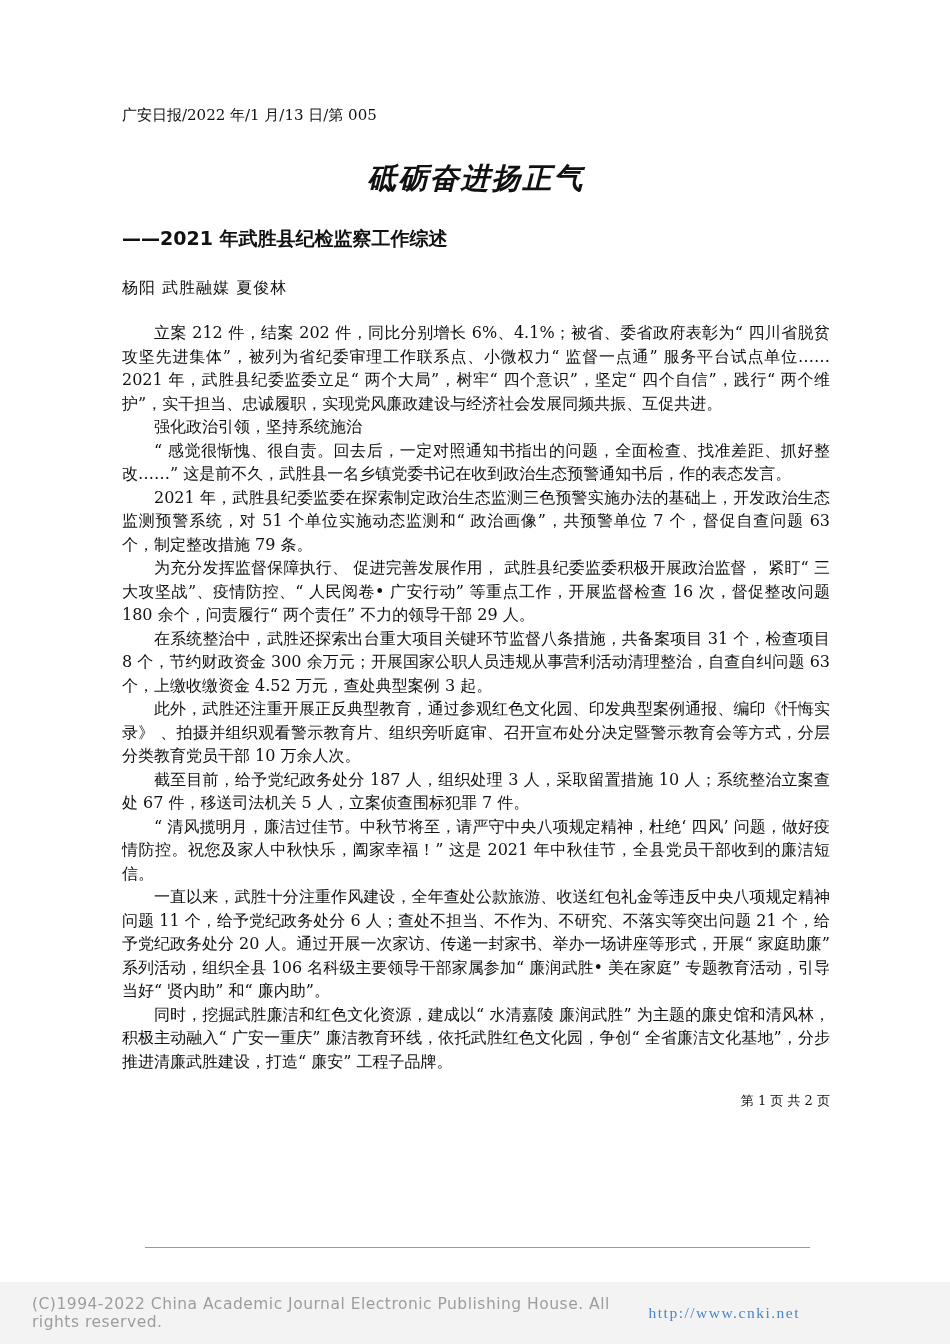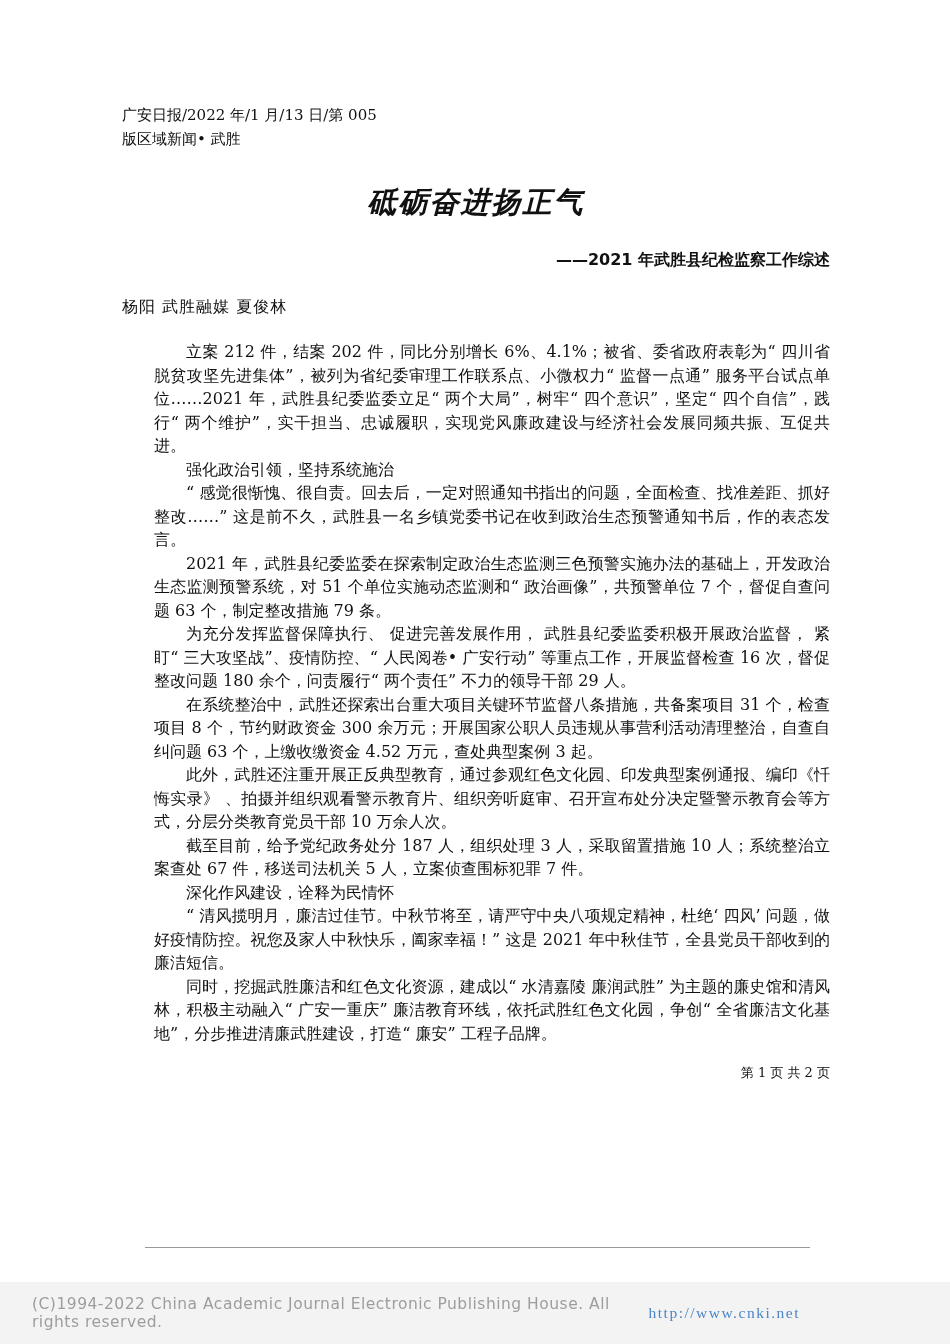--- a/index.html
+++ b/index.html
@@ -25,38 +25,37 @@
   .title {
     text-align: center;
     font-size: 29px;
     font-weight: bold;
     margin-top: 32px;
     letter-spacing: 2px;
     font-family: "DejaVu Sans", "Liberation Sans", sans-serif;
     font-style: italic;
   }
   .subtitle {
-    text-align: right;
-    font-size: 16px;
+    text-align: left;
+    font-size: 19px;
     font-weight: bold;
     margin-top: 27px;
     font-family: "DejaVu Sans", "Liberation Sans", sans-serif;
   }
   .authors {
     text-align: left;
     font-size: 16px;
     margin-top: 26px;
     letter-spacing: 1px;
   }
   .body {
     margin-top: 22px;
     font-size: 16px;
     line-height: 23.5px;
     text-align: justify;
-    margin-left: 32px;
   }
   .body p {
     text-indent: 2em;
   }
   .page-number {
     text-align: right;
     font-size: 13px;
     margin-top: 19px;
   }
   .divider {
@@ -93,38 +92,37 @@
     cursor: pointer;
     font-family: Liberation Serif, serif;
   }
 </style>
 </head>
 <body>
 
 <div class="doc">
   <div class="source">
     <div>广安日报/2022 年/1 月/13 日/第 005</div>
-    <div>版区域新闻•  武胜</div>
   </div>
 
   <h1 class="title">砥砺奋进扬正气</h1>
   <h2 class="subtitle">——2021 年武胜县纪检监察工作综述</h2>
   <div class="authors">杨阳  武胜融媒  夏俊林</div>
 
   <div class="body">
     <p>立案 212 件，结案 202 件，同比分别增长 6%、4.1%；被省、委省政府表彰为“ 四川省脱贫攻坚先进集体”，被列为省纪委审理工作联系点、小微权力“ 监督一点通” 服务平台试点单位……2021 年，武胜县纪委监委立足“ 两个大局”，树牢“ 四个意识”，坚定“ 四个自信”，践行“ 两个维护”，实干担当、忠诚履职，实现党风廉政建设与经济社会发展同频共振、互促共进。</p>
     <p>强化政治引领，坚持系统施治</p>
     <p>“ 感觉很惭愧、很自责。回去后，一定对照通知书指出的问题，全面检查、找准差距、抓好整改……” 这是前不久，武胜县一名乡镇党委书记在收到政治生态预警通知书后，作的表态发言。</p>
     <p>2021 年，武胜县纪委监委在探索制定政治生态监测三色预警实施办法的基础上，开发政治生态监测预警系统，对 51 个单位实施动态监测和“ 政治画像”，共预警单位 7 个，督促自查问题 63 个，制定整改措施 79 条。</p>
     <p>为充分发挥监督保障执行、 促进完善发展作用， 武胜县纪委监委积极开展政治监督， 紧盯“ 三大攻坚战”、疫情防控、“ 人民阅卷• 广安行动” 等重点工作，开展监督检查 16 次，督促整改问题 180 余个，问责履行“ 两个责任” 不力的领导干部 29 人。</p>
     <p>在系统整治中，武胜还探索出台重大项目关键环节监督八条措施，共备案项目 31 个，检查项目 8 个，节约财政资金 300 余万元；开展国家公职人员违规从事营利活动清理整治，自查自纠问题 63 个，上缴收缴资金 4.52 万元，查处典型案例 3 起。</p>
     <p>此外，武胜还注重开展正反典型教育，通过参观红色文化园、印发典型案例通报、编印《忏悔实录》 、拍摄并组织观看警示教育片、组织旁听庭审、召开宣布处分决定暨警示教育会等方式，分层分类教育党员干部 10 万余人次。</p>
     <p>截至目前，给予党纪政务处分 187 人，组织处理 3 人，采取留置措施 10 人；系统整治立案查处 67 件，移送司法机关 5 人，立案侦查围标犯罪 7 件。</p>
-    <p>深化作风建设，诠释为民情怀</p>
     <p>“ 清风揽明月，廉洁过佳节。中秋节将至，请严守中央八项规定精神，杜绝‘ 四风’ 问题，做好疫情防控。祝您及家人中秋快乐，阖家幸福！” 这是 2021 年中秋佳节，全县党员干部收到的廉洁短信。</p>
+    <p>一直以来，武胜十分注重作风建设，全年查处公款旅游、收送红包礼金等违反中央八项规定精神问题 11 个，给予党纪政务处分 6 人；查处不担当、不作为、不研究、不落实等突出问题 21 个，给予党纪政务处分 20 人。通过开展一次家访、传递一封家书、举办一场讲座等形式，开展“ 家庭助廉” 系列活动，组织全县 106 名科级主要领导干部家属参加“ 廉润武胜•  美在家庭” 专题教育活动，引导当好“ 贤内助” 和“ 廉内助”。</p>
     <p>同时，挖掘武胜廉洁和红色文化资源，建成以“ 水清嘉陵 廉润武胜” 为主题的廉史馆和清风林，积极主动融入“ 广安一重庆” 廉洁教育环线，依托武胜红色文化园，争创“ 全省廉洁文化基地”，分步推进清廉武胜建设，打造“ 廉安” 工程子品牌。</p>
   </div>
 
   <div class="page-number">第 1 页 共 2 页</div>
 </div>
 
 <hr class="divider">
 
 <div class="footer">
   <span class="copyright">(C)1994-2022 China Academic Journal Electronic Publishing House. All rights reserved.</span>

